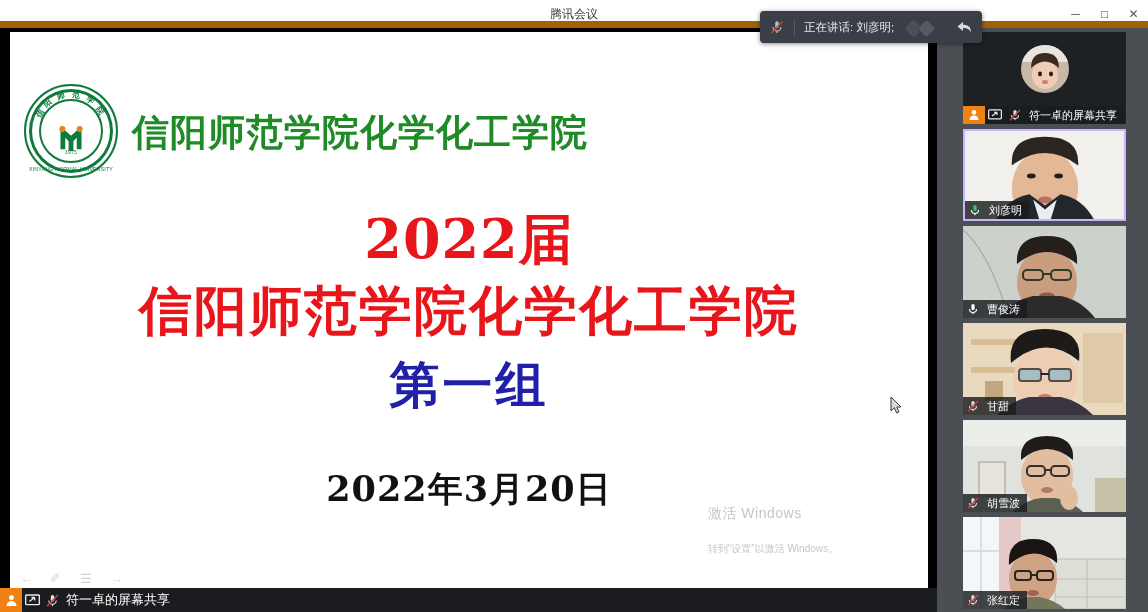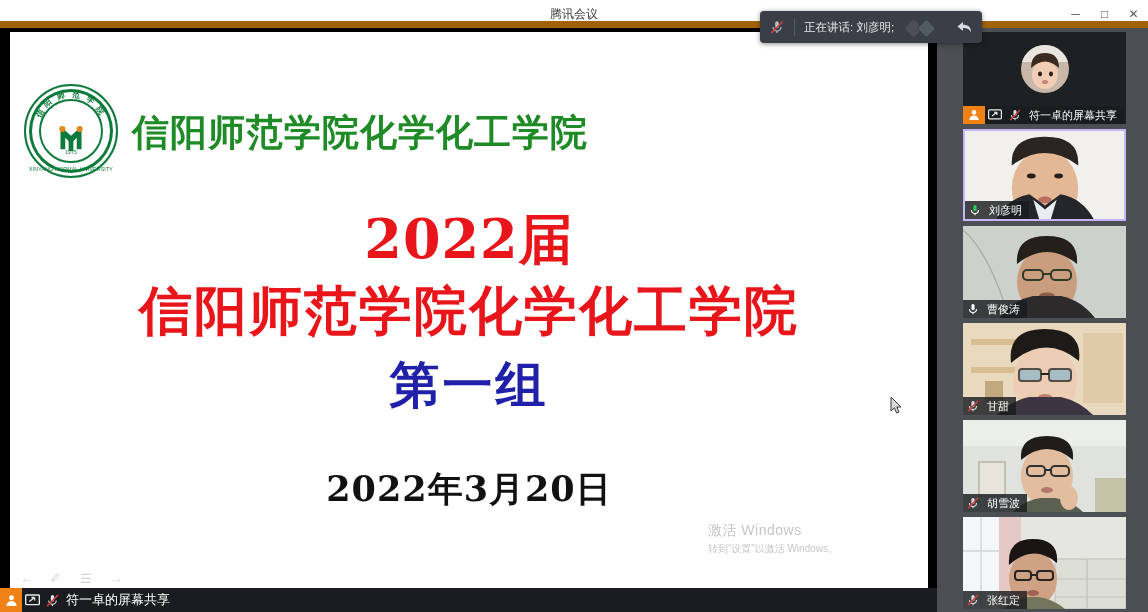--- a/index.html
+++ b/index.html
@@ -85,21 +85,21 @@
     position:absolute; left:0; top:434px; width:918px; text-align:center;
     font-family:"DejaVu Serif","Liberation Serif",serif;
     font-size:35px; font-weight:bold; color:#111; letter-spacing:1px;
   }
 
   
   #watermark{
     position:absolute; right:90px; bottom:36px; text-align:left; color:#c6c6c6;
   }
   #watermark .w1{ font-size:14px; letter-spacing:.5px; }
-  #watermark .w2{ font-size:10px; margin-top:2px; }
+  #watermark .w2{ font-size:10px; margin-top:19px; }
 
   
   #ppt-tools{
     position:absolute; left:10px; bottom:5px; display:flex; gap:14px;
     opacity:.28;
   }
   #ppt-tools .tool{ width:16px; height:16px; color:#666; font-size:13px; line-height:16px; }
 
   
   #cursor{

